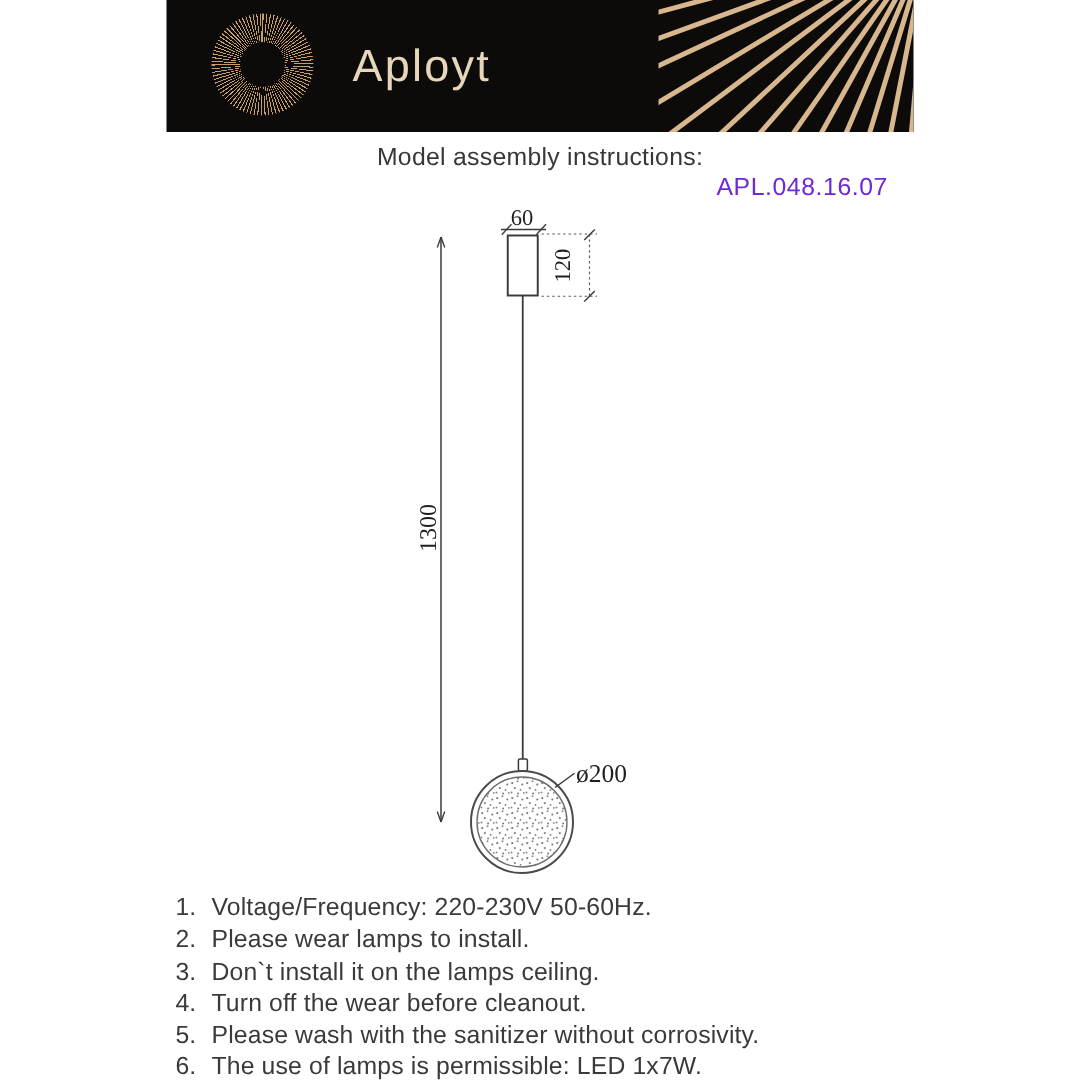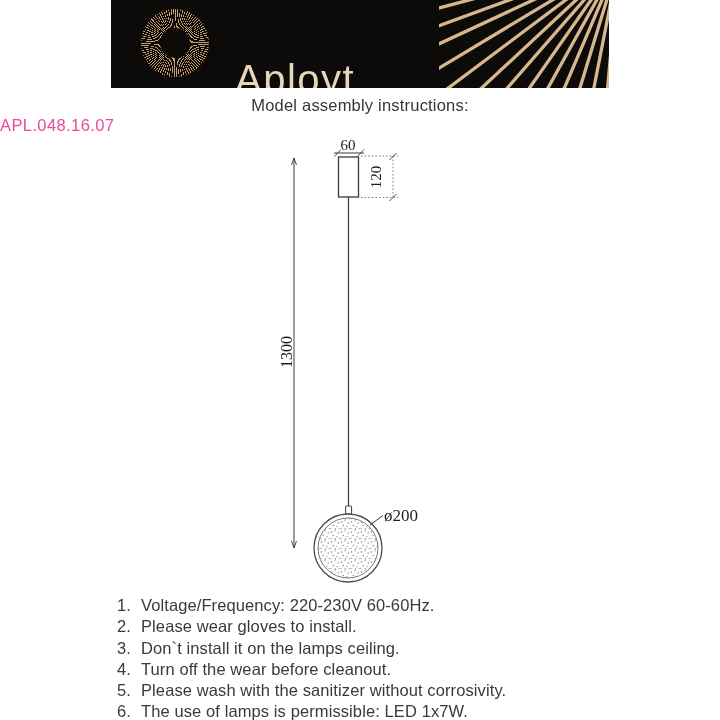--- a/index.html
+++ b/index.html
@@ -13,32 +13,32 @@
     background:#0d0b09;overflow:hidden;
   }
   .logo-burst{
     position:absolute;left:30px;top:9px;width:68px;height:68px;border-radius:50%;
     background:repeating-conic-gradient(#c79d6e 0deg 1.3deg,rgba(0,0,0,0) 1.3deg 4.2deg);
   }
   .logo-burst::after{
     content:"";position:absolute;inset:19px;border-radius:50%;background:#0d0b09;
   }
   .brand-name{
-    position:absolute;left:124px;top:28px;font-size:40px;line-height:34px;
-    font-weight:400;letter-spacing:1.5px;color:#e6d6ba;margin-top:34px;
+    position:absolute;left:124px;top:28px;font-size:30px;line-height:34px;
+    font-weight:400;letter-spacing:1.5px;color:#e6d6ba;
   }
   .rays{position:absolute;right:0;top:0;}
   
   .heading{
     position:absolute;left:0;top:95px;width:720px;text-align:center;
     font-size:16.5px;line-height:20px;color:#373737;letter-spacing:.2px;
   }
   .model-number{
-    position:absolute;left:0;top:115px;width:592px;text-align:left;
-    font-size:16.5px;line-height:20px;color:#ec4899;letter-spacing:.4px;
+    position:absolute;left:0;top:115px;width:592px;text-align:right;
+    font-size:16.5px;line-height:20px;color:#6d28d9;letter-spacing:.4px;
   }
   
   .diagram{position:absolute;left:0;top:0;width:720px;height:720px;}
   .dim-text{font-family:"Liberation Serif","DejaVu Serif",serif;fill:#1f1f1f;}
   
   .instructions{position:absolute;left:117px;top:595px;width:570px;color:#3a3a3a;}
   .instr-row{display:flex;align-items:flex-start;height:21.3px;font-size:16.5px;line-height:21.3px;}
   .instr-num{width:24px;flex:0 0 24px;}
   .instr-text{flex:1;white-space:nowrap;letter-spacing:.1px;}
 </style>
@@ -121,25 +121,25 @@
 
     <g>
       <line x1="370" y1="525" x2="383" y2="515.5" stroke="#3a3a3a" stroke-width="1"></line>
       <text class="dim-text" x="384" y="521" font-size="17">ø200</text>
     </g>
   </svg>
 
   <div class="instructions">
     <div class="instr-row">
       <span class="instr-num">1.</span>
-      <span class="instr-text">Voltage/Frequency: 220-230V 60-60Hz.</span>
+      <span class="instr-text">Voltage/Frequency: 220-230V 50-60Hz.</span>
     </div>
     <div class="instr-row">
       <span class="instr-num">2.</span>
-      <span class="instr-text">Please wear gloves to install.</span>
+      <span class="instr-text">Please wear lamps to install.</span>
     </div>
     <div class="instr-row">
       <span class="instr-num">3.</span>
       <span class="instr-text">Don`t install it on the lamps ceiling.</span>
     </div>
     <div class="instr-row">
       <span class="instr-num">4.</span>
       <span class="instr-text">Turn off the wear before cleanout.</span>
     </div>
     <div class="instr-row">

